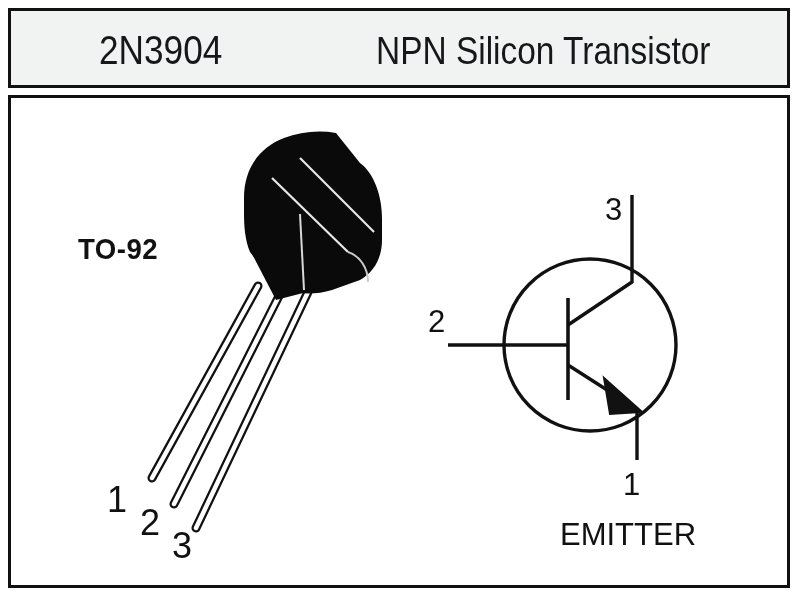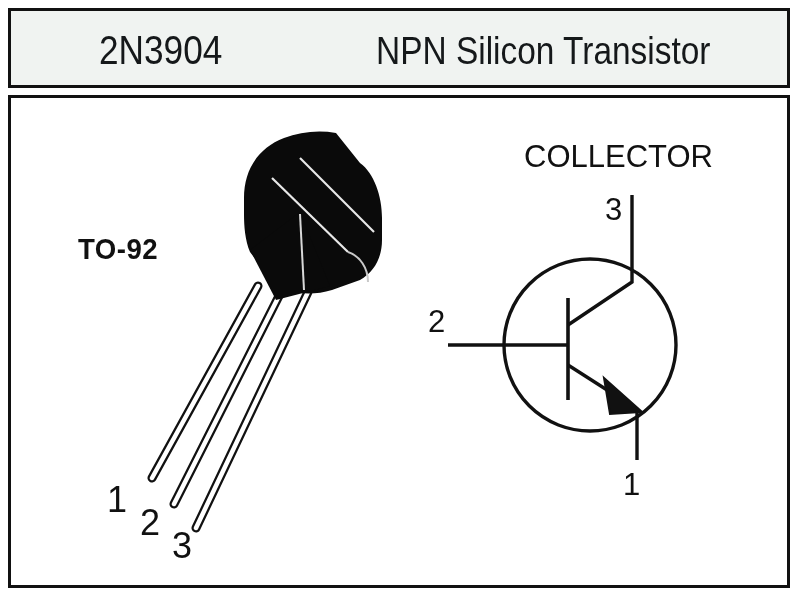--- a/index.html
+++ b/index.html
@@ -197,20 +197,20 @@
       <path d="M 568 325 L 632 282 L 632 195"></path>
 
       <path d="M 568 365 L 618 397"></path>
 
       <path d="M 637 408 L 637 460"></path>
     </g>
 
     <polygon points="604,378 642,412 610,414" fill="#111111" stroke="#111111" stroke-width="2" stroke-linejoin="miter"></polygon>
   </svg>
 
-  <div id="label-collector" class="sch-label">COLLECTOR</div>
   <div id="pin-collector" class="sch-pin">3</div>
 
   <div id="pin-base" class="sch-pin">2</div>
 
   <div id="pin-emitter" class="sch-pin">1</div>
+  <div id="label-emitter" class="sch-label">EMITTER</div>
 
 </div>
 
 </body></html>

